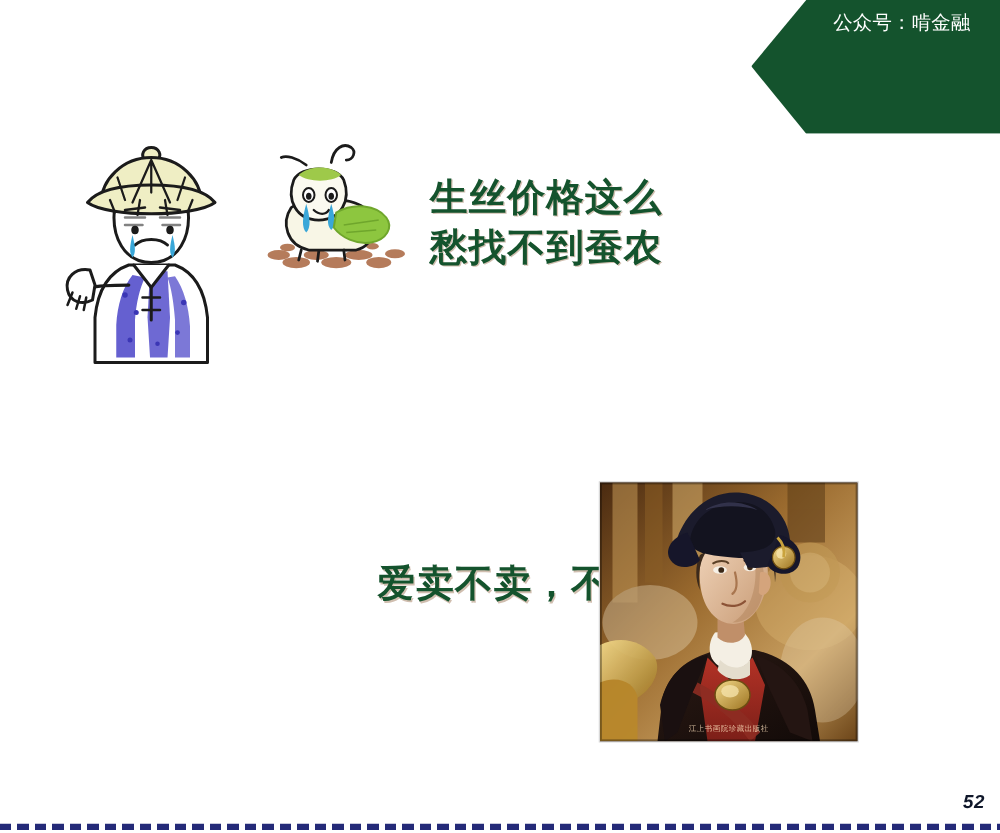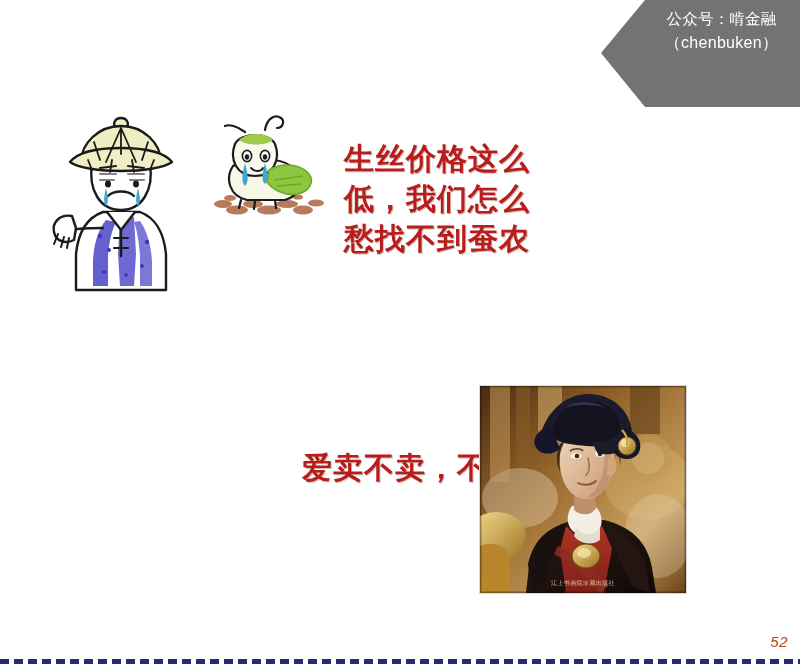--- a/index.html
+++ b/index.html
@@ -21,21 +21,21 @@
     background: #ffffff;
   }
 
   
   .banner {
     position: absolute;
     top: 0;
     left: 601px;
     width: 199px;
     height: 107px;
-    background: #737373;
+    background: #14532d;
     color: #ffffff;
     -webkit-clip-path: polygon(44px 0, 199px 0, 199px 107px, 44px 107px, 0 53px);
     clip-path: polygon(44px 0, 199px 0, 199px 107px, 44px 107px, 0 53px);
     box-sizing: border-box;
     padding: 7px 10px 0 52px;
     text-align: center;
   }
   .banner-line {
     font-size: 15.5px;
     line-height: 24px;
@@ -44,21 +44,21 @@
     font-weight: 400;
   }
   .banner-line.latin {
     font-size: 16px;
     letter-spacing: 0.3px;
   }
 
   
   .speech {
     position: absolute;
-    color: #b91c1c;
+    color: #14532d;
     font-weight: bold;
     font-size: 30px;
     line-height: 40px;
     letter-spacing: 1px;
     white-space: nowrap;
     text-shadow: 1px 1px 0 rgba(120,70,25,0.35);
   }
   #speech-farmer { left: 344px; top: 139px; }
   #speech-merchant { left: 254px; top: 448px; margin-left: 48px; }
   .speech div { display: block; }
@@ -105,24 +105,24 @@
     font-size: 6px;
     letter-spacing: 0.4px;
     white-space: nowrap;
   }
 
   
   .page-number {
     position: absolute;
     right: 12px;
     bottom: 16px;
-    color: #c2410c;
+    color: #0f172a;
     font-size: 15px;
     font-style: italic;
-    font-weight: normal;
+    font-weight: bold;
     letter-spacing: 0.5px;
   }
 
   
   .bottom-rule {
     position: absolute;
     left: 0;
     right: 0;
     bottom: 2px;
     height: 5px;
@@ -133,21 +133,20 @@
     );
   }
 </style>
 </head>
 <body>
 
 <div class="slide">
 
   <div class="banner">
     <div class="banner-line">公众号：啃金融</div>
-    <div class="banner-line latin">（chenbuken）</div>
   </div>
 
   <div class="farmer">
     <svg width="160" height="190" viewBox="0 0 160 190" xmlns="http://www.w3.org/2000/svg">
       <g fill="none" stroke="#1b1b1b" stroke-width="2.4" stroke-linejoin="round" stroke-linecap="round">
 
         <path d="M55 108 C38 114 30 130 28 150 L28 186 L118 186 L118 150 C116 130 108 114 92 108 Z" fill="#ffffff"></path>
 
         <g stroke="none">
           <path d="M58 116 C50 126 46 140 45 156 L45 182 L60 182 L60 152 C61 138 64 126 68 118 Z" fill="#4a44c8" opacity="0.85"></path>
@@ -239,21 +238,20 @@
 
       <path d="M66 66 C80 58 98 60 106 70 C112 78 106 88 94 90 C82 92 70 86 64 78 Z" fill="#8dc63f" stroke="#6fa62c" stroke-width="1.6"></path>
       <path d="M72 76 L100 72 M74 82 L98 80" stroke="#6fa62c" stroke-width="1.4" fill="none"></path>
 
       <path d="M48 64 C52 68 58 68 60 64" stroke="#1b1b1b" stroke-width="1.8" fill="none" stroke-linecap="round"></path>
     </svg>
   </div>
 
   <div class="speech" id="speech-farmer">
     <div>生丝价格这么</div>
-    <div>低，我们怎么</div>
     <div>愁找不到蚕农</div>
   </div>
 
   <div class="speech" id="speech-merchant">
     <div>爱卖不卖，不</div>
   </div>
 
   <div class="portrait">
     <svg width="206" height="207" viewBox="0 0 206 207" xmlns="http://www.w3.org/2000/svg">
       <defs>

